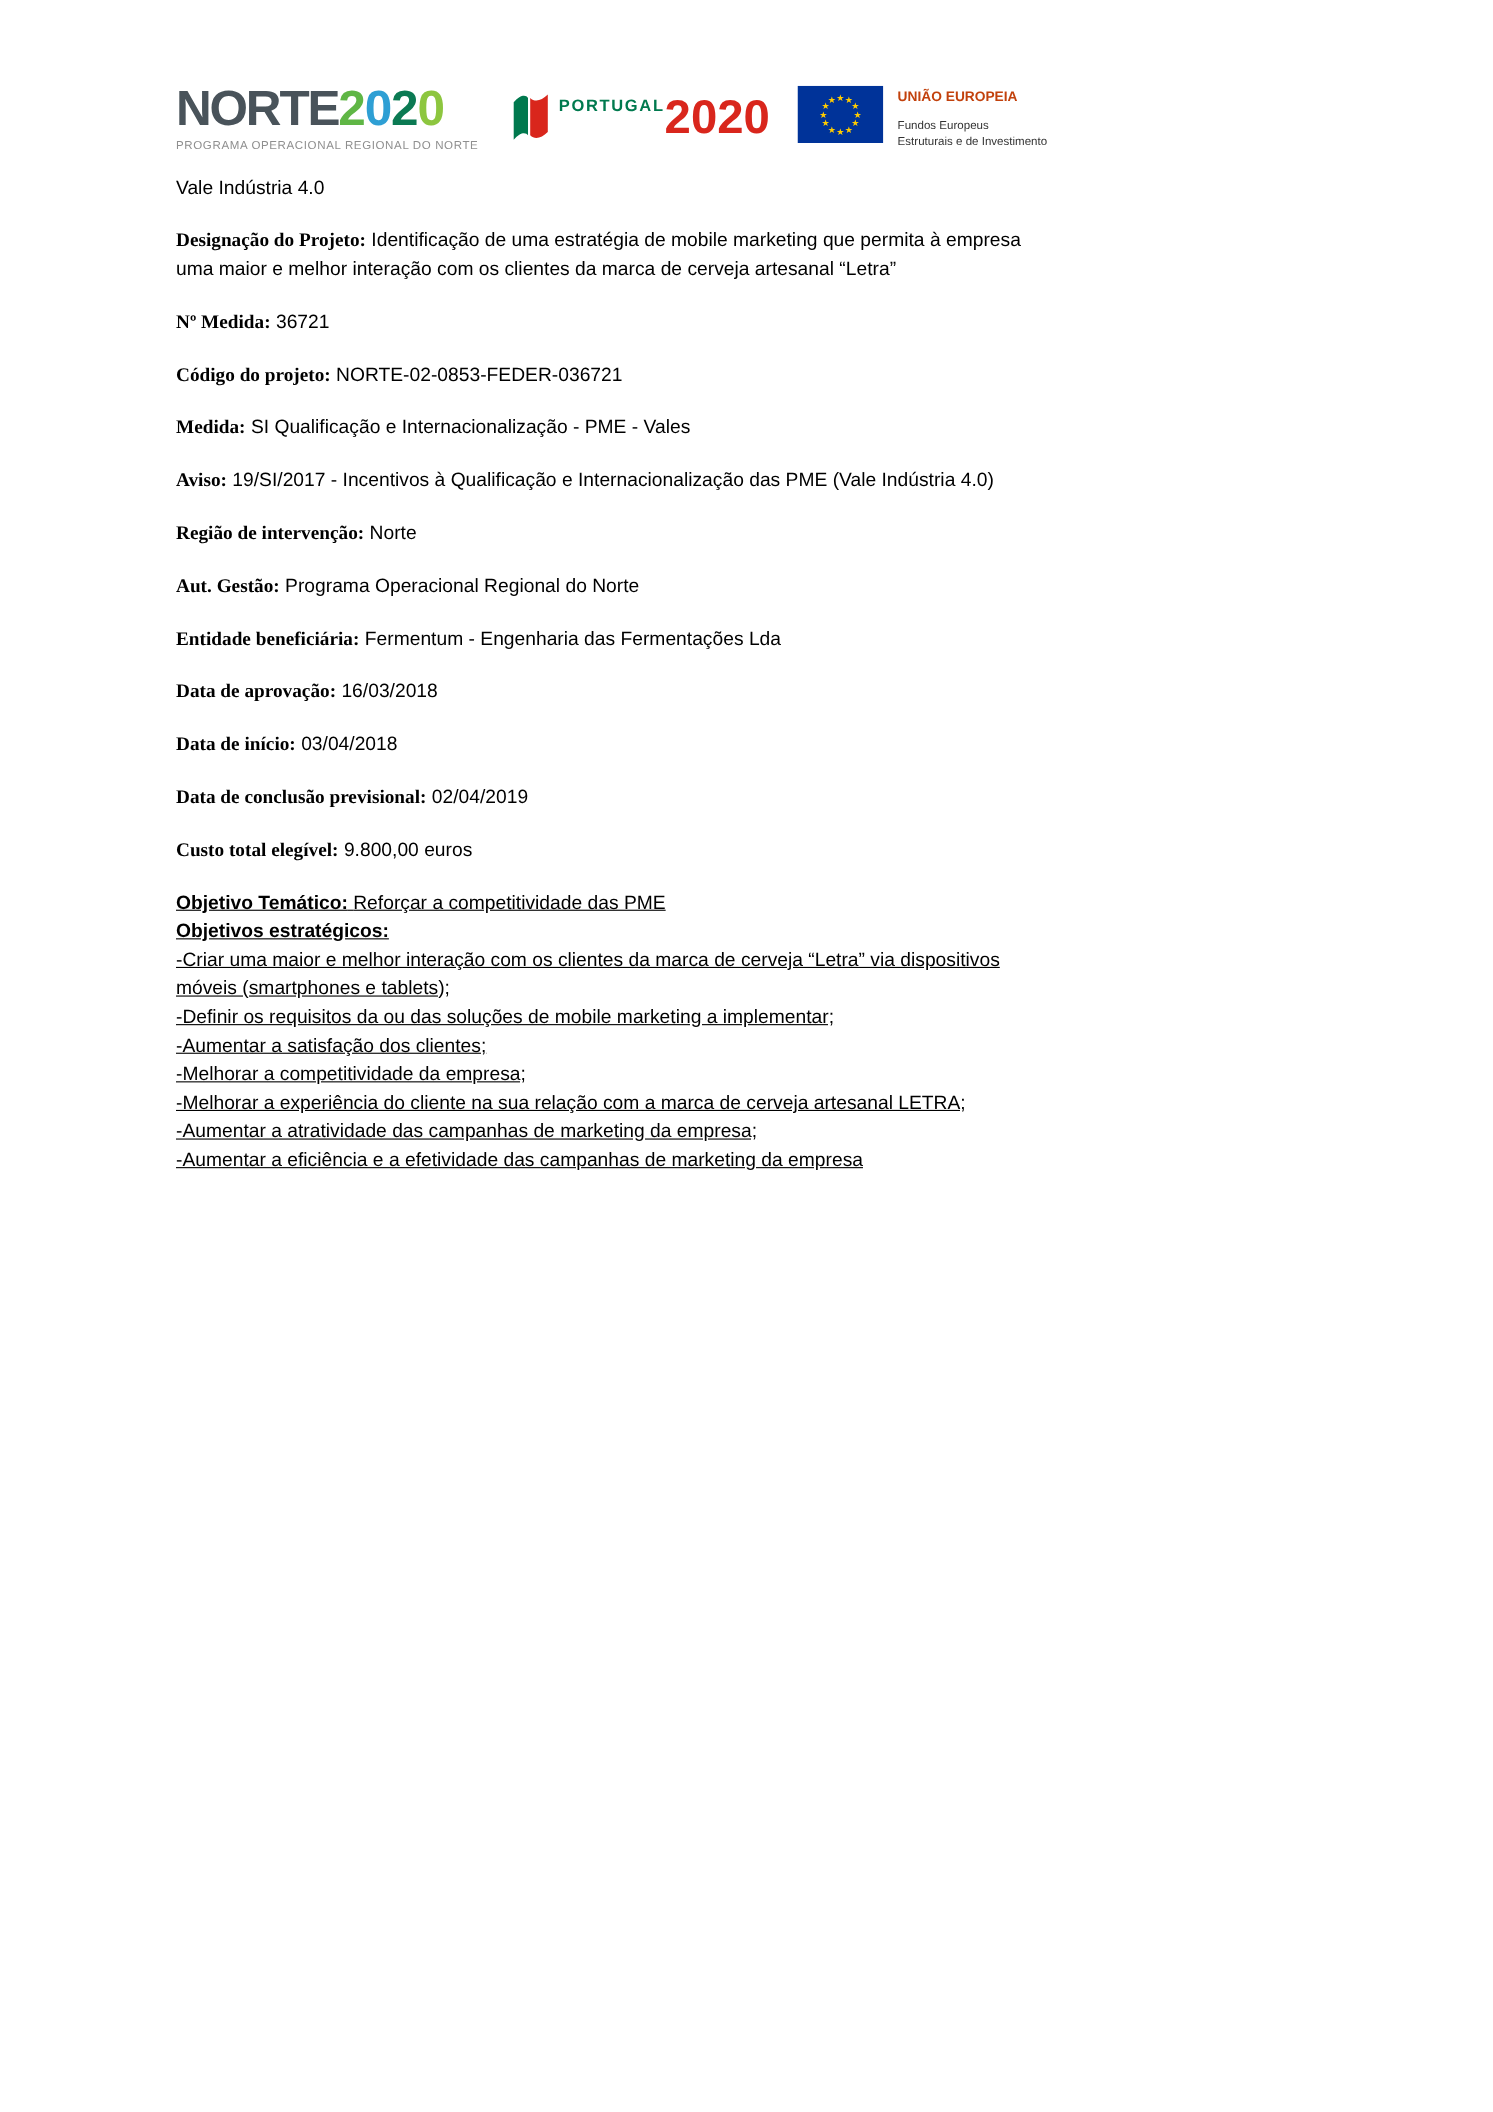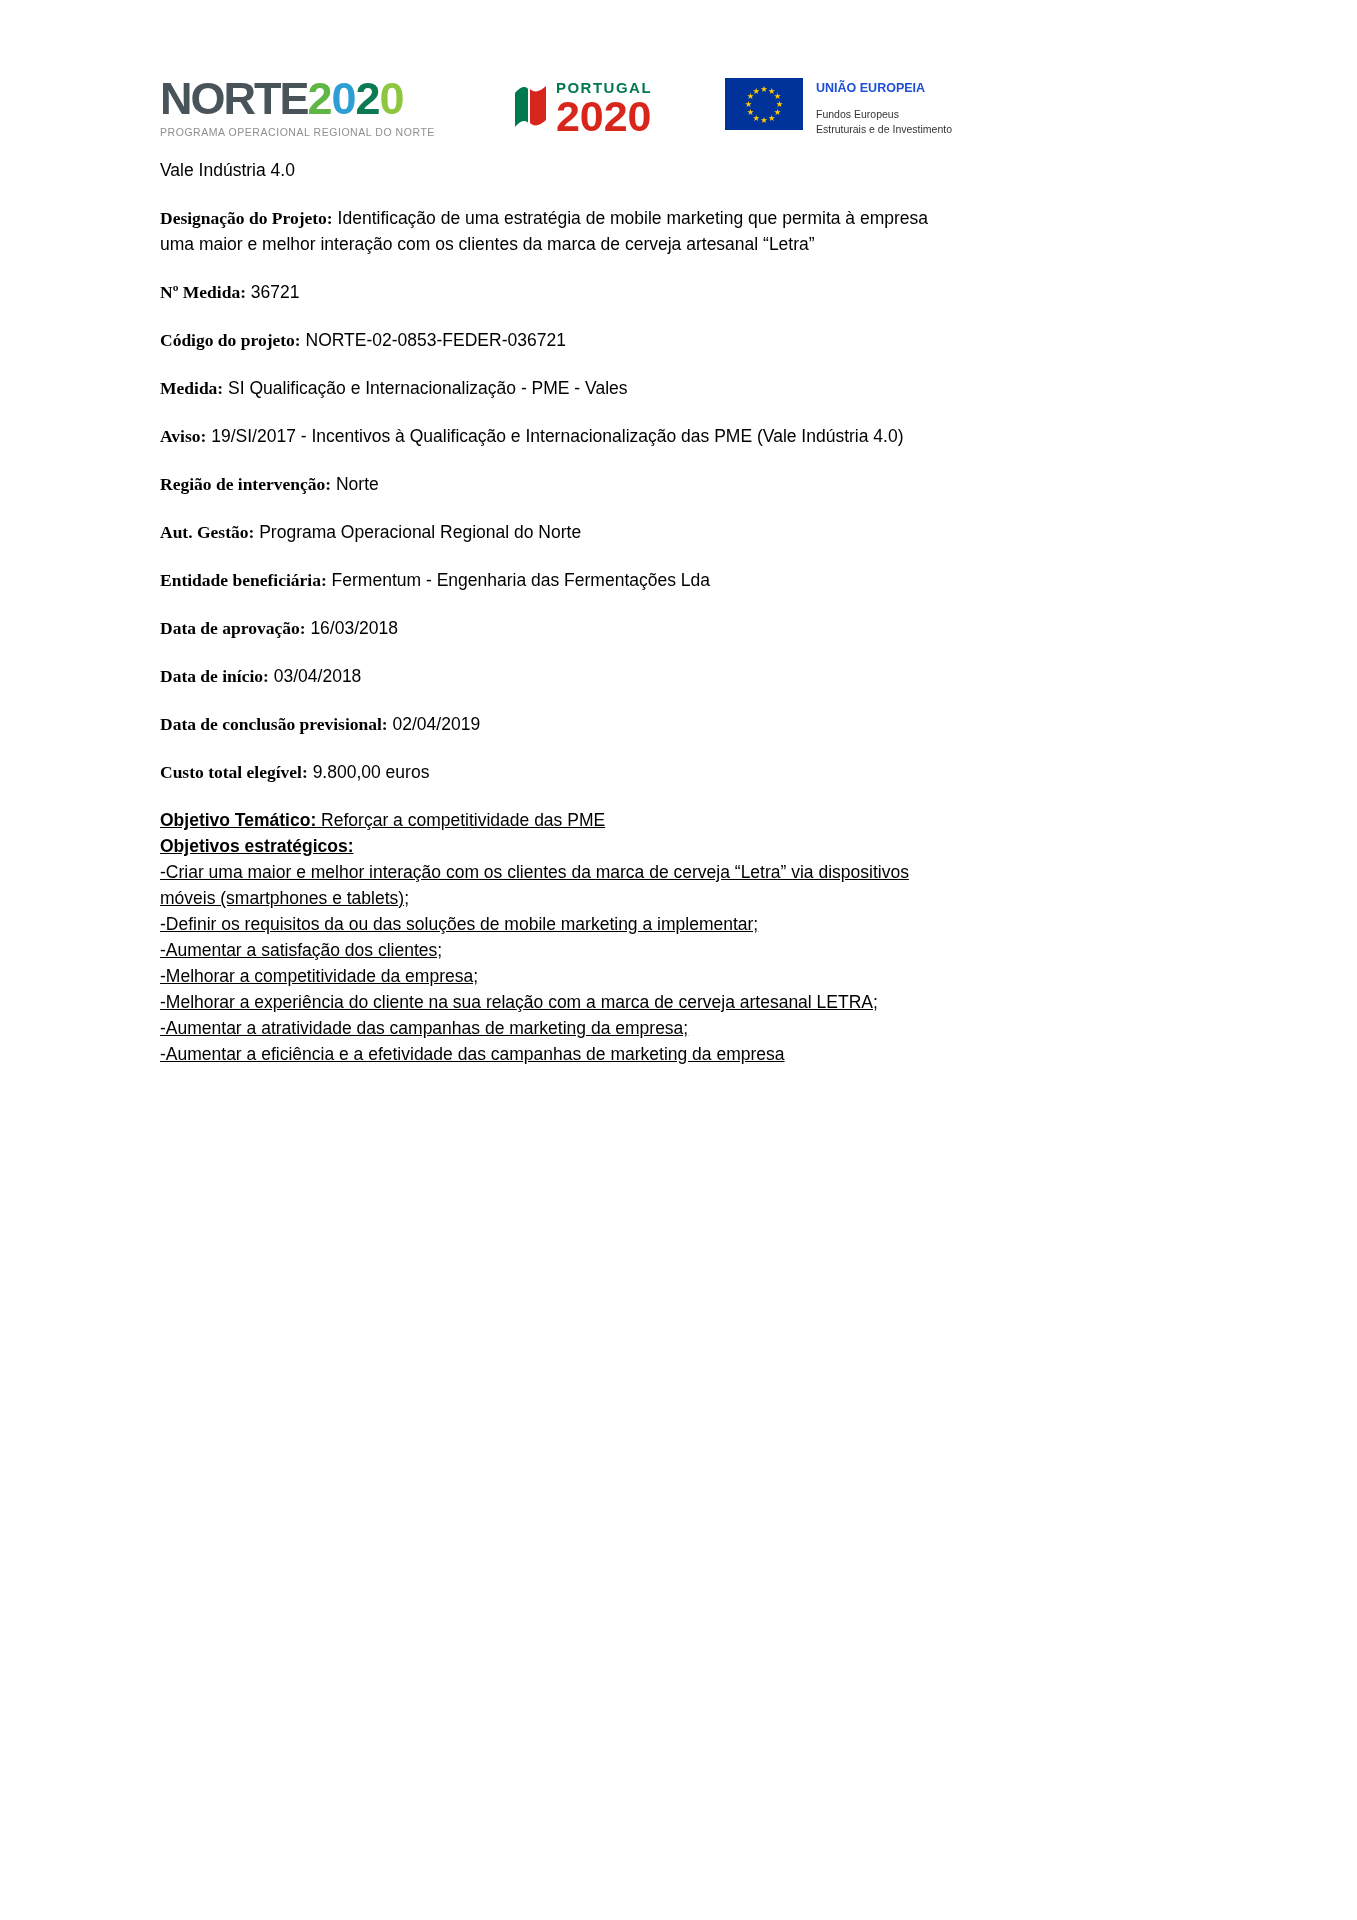--- a/index.html
+++ b/index.html
@@ -43,21 +43,21 @@
   .norte-sub {
     margin-top: 5px;
     font-size: 10.5px;
     letter-spacing: 0.55px;
     color: #8f8f8f;
   }
 
   
   .pt-logo { display: flex; align-items: center; }
   .pt-flag { margin-right: 8px; }
-  .pt-text { display: flex; flex-direction: column; }
+  .pt-text { display: flex; }
   .pt-name {
     font-size: 15px;
     font-weight: bold;
     letter-spacing: 1.5px;
     color: #00794e;
     line-height: 1;
     margin-bottom: 3px;
   }
   .pt-year {
     font-size: 43px;
@@ -67,21 +67,21 @@
     letter-spacing: 0px;
   }
 
   
   .eu-logo { display: flex; align-items: flex-start; }
   .eu-flag { flex: 0 0 auto; }
   .eu-text { margin-left: 13px; padding-top: 3px; }
   .eu-title {
     font-size: 12.5px;
     font-weight: bold;
-    color: #1d4ed8;
+    color: #c2410c;
     margin-bottom: 12px;
   }
   .eu-sub {
     font-size: 10.5px;
     line-height: 1.4;
     color: #333;
   }
 
   
   .content {

